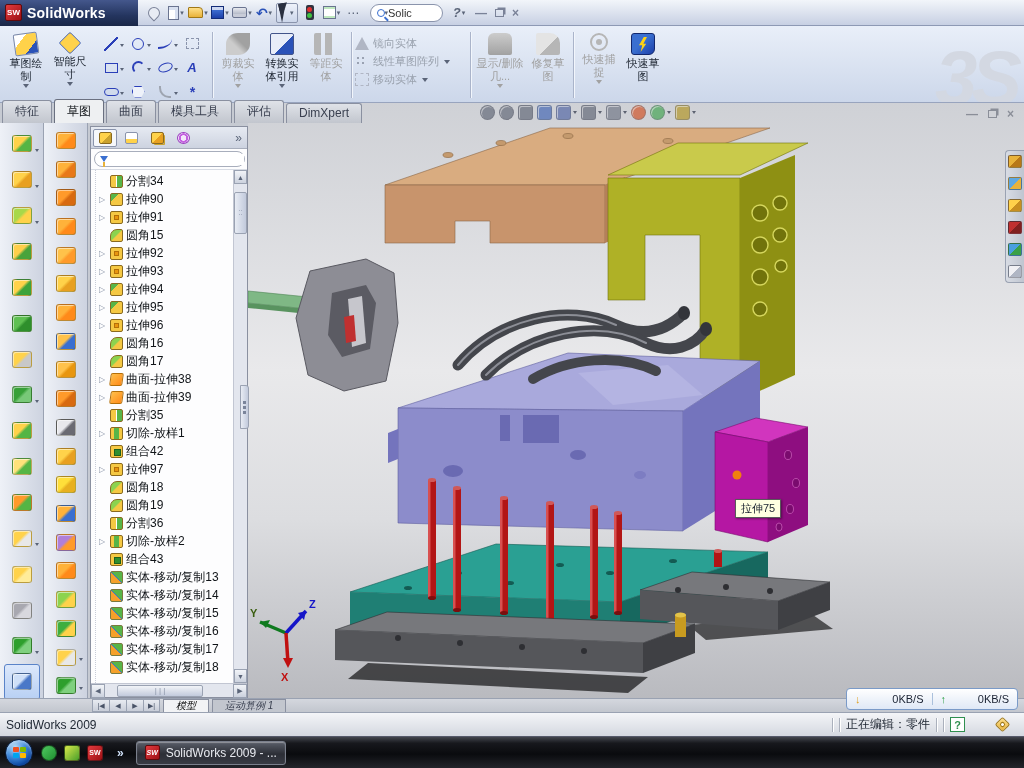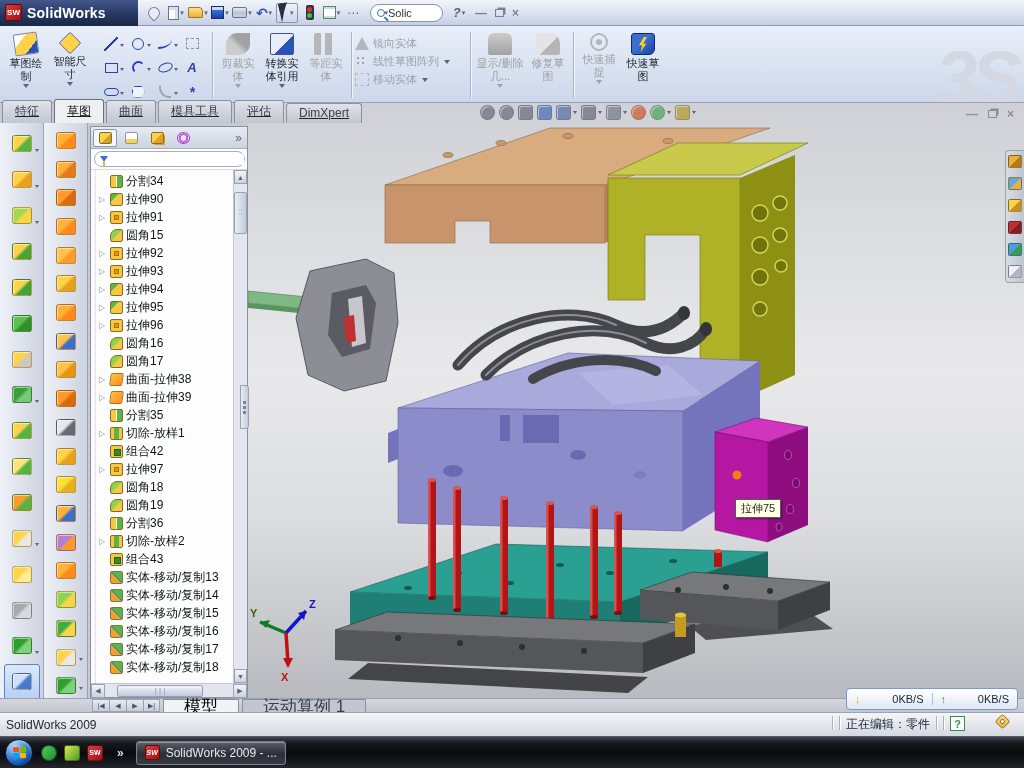--- a/index.html
+++ b/index.html
@@ -80,21 +80,21 @@
   .rsep { width:1px; align-self:stretch; background:#aab4ca; margin:2px 3px; box-shadow:1px 0 0 #f2f6fc; }
   .rstack { display:flex; flex-direction:column; justify-content:flex-start; gap:3px; padding-top:6px; width:112px; }
   .rrow { display:flex; align-items:center; gap:4px; font-size:11px; white-space:nowrap; }
   .mini { width:14px; height:13px; flex:0 0 auto; }
   .mi-mirror { clip-path:polygon(50% 0,100% 100%,0 100%); background:#b0b6c4; }
   .mi-pattern { background:radial-gradient(circle 1.5px at 3px 3px,#9aa2b2 98%,transparent), radial-gradient(circle 1.5px at 8px 3px,#9aa2b2 98%,transparent), radial-gradient(circle 1.5px at 3px 8px,#9aa2b2 98%,transparent), radial-gradient(circle 1.5px at 8px 8px,#9aa2b2 98%,transparent); }
   .mi-move { border:1.5px dashed #b0b6c4; }
   .rrow .dd { margin:0 0 0 1px; }
 
   
-  #tabstrip { position:absolute; left:2px; top:103px; height:20px; display:flex; z-index:10; align-items:flex-end;text-decoration:underline; }
+  #tabstrip { position:absolute; left:2px; top:103px; height:20px; display:flex; z-index:10; align-items:flex-end; }
   .ctab { padding:2px 12px 3px 12px; border:1px solid #8a90a0; border-bottom:none; background:linear-gradient(#dfe2e8,#c2c6ce); margin-right:2px; font-size:12px; color:#3a4050; border-radius:3px 3px 0 0; }
   .ctab.active { background:#eef0f2; color:#101418; padding-top:3px; border-color:#6a7080; }
 
   
   #leftbars { position:absolute; left:0; top:123px; width:90px; height:577px; display:flex; }
   .lcol { width:44px; height:100%; background:linear-gradient(90deg,#eef1f7,#cdd3e0); border-right:1px solid #9aa2b2; display:flex; flex-direction:column; align-items:center; padding-top:3px; }
   .lt-item { width:36px; display:flex; align-items:center; justify-content:center; position:relative; flex:1 1 auto; max-height:36px; }
   .lt-icon { width:20px; height:17px; border-radius:3px; border:1px solid rgba(60,60,40,.35); background:linear-gradient(135deg,var(--c1) 45%,var(--c2) 58%); box-shadow:inset 1px 1px 0 rgba(255,255,255,.5); }
   .lt-item.hasdd::after { content:""; position:absolute; right:1px; bottom:10px; border-left:2.5px solid transparent; border-right:2.5px solid transparent; border-top:3.5px solid #5a6478; }
   .lt-item.sel { border:1px solid #5a83c8; background:linear-gradient(#dce8fb,#b8d0f4); border-radius:3px; }
@@ -153,26 +153,26 @@
 
   
   #taskpane { position:absolute; right:0; top:150px; width:19px; background:linear-gradient(90deg,#d8dce4,#bfc5d0); border:1px solid #9aa2b2; border-right:none; border-radius:4px 0 0 4px; padding:4px 0; display:flex; flex-direction:column; align-items:center; gap:9px; z-index:8; }
   .tp-icon { width:14px; height:13px; border-radius:2px; border:1px solid rgba(50,55,70,.45); background:linear-gradient(135deg,var(--c1) 48%,var(--c2) 52%); }
 
   
   #doctabs { position:absolute; left:0; top:698px; width:1024px; height:14px; background:linear-gradient(#d4d7de,#c2c6ce); border-top:1px solid #9aa2b2; display:flex; align-items:stretch; }
   #docnav { display:flex; margin-left:92px; }
   .dnav { width:17px; display:flex; align-items:center; justify-content:center; font-size:7px; color:#4a5468; background:linear-gradient(#e8ebf1,#c8cdd8); border:1px solid #9aa2b2; border-right:none; }
   .dnav:last-child { border-right:1px solid #9aa2b2; }
-  .dtab { padding:0 20px; font-size:17px; display:flex; align-items:center; border:1px solid #8a90a0; border-bottom:none; background:#c2c6ce; color:#3a4050; margin-left:3px; }
+  .dtab { padding:0 12px; font-size:10px; display:flex; align-items:center; border:1px solid #8a90a0; border-bottom:none; background:#c2c6ce; color:#3a4050; margin-left:3px;font-style:italic; }
   .dtab.active { background:#f2f3f5; color:#000; }
 
   
   #statusbar { position:absolute; left:0; top:712px; width:1024px; height:24px; background:linear-gradient(#f4f5f8,#d4d8e0); border-top:1px solid #9aa2b2; display:flex; align-items:center; padding:0 6px; font-size:12px; }
-  #status-right { margin-left:auto; display:flex; align-items:flex-start; gap:6px; }
+  #status-right { margin-left:auto; display:flex; align-items:center; gap:6px; }
   .ssep { width:1px; height:14px; background:#aab0bc; box-shadow:1px 0 0 #fff; }
   .i-qhelp { width:15px; height:15px; background:#fff; border:1px solid #2f8f4f; color:#2f8f4f; font-weight:bold; font-size:11px; display:flex; align-items:center; justify-content:center; }
   .i-tag { width:11px; height:11px; background:linear-gradient(135deg,#ffe08a,#e8b23a); border:1px solid #a07818; transform:rotate(45deg); border-radius:2px; margin:0 10px 0 26px; position:relative; }
   .i-tag::after { content:""; position:absolute; left:2px; top:2px; width:3px; height:3px; border-radius:50%; background:#fff; border:1px solid #a07818; }
 
   
   #netwidget { position:absolute; left:846px; top:688px; width:172px; height:22px; z-index:30; background:linear-gradient(#ffffff,#dfe8f6); border:1px solid #7a9ac8; border-radius:4px; display:flex; align-items:center; font-size:11px; color:#1a2233; }
   #netwidget .half { flex:1; display:flex; align-items:center; justify-content:space-between; padding:0 8px; }
   #netwidget .half + .half { border-left:1px solid #aac0dc; }
   .arr-down { color:#e0a020; font-weight:bold; }

